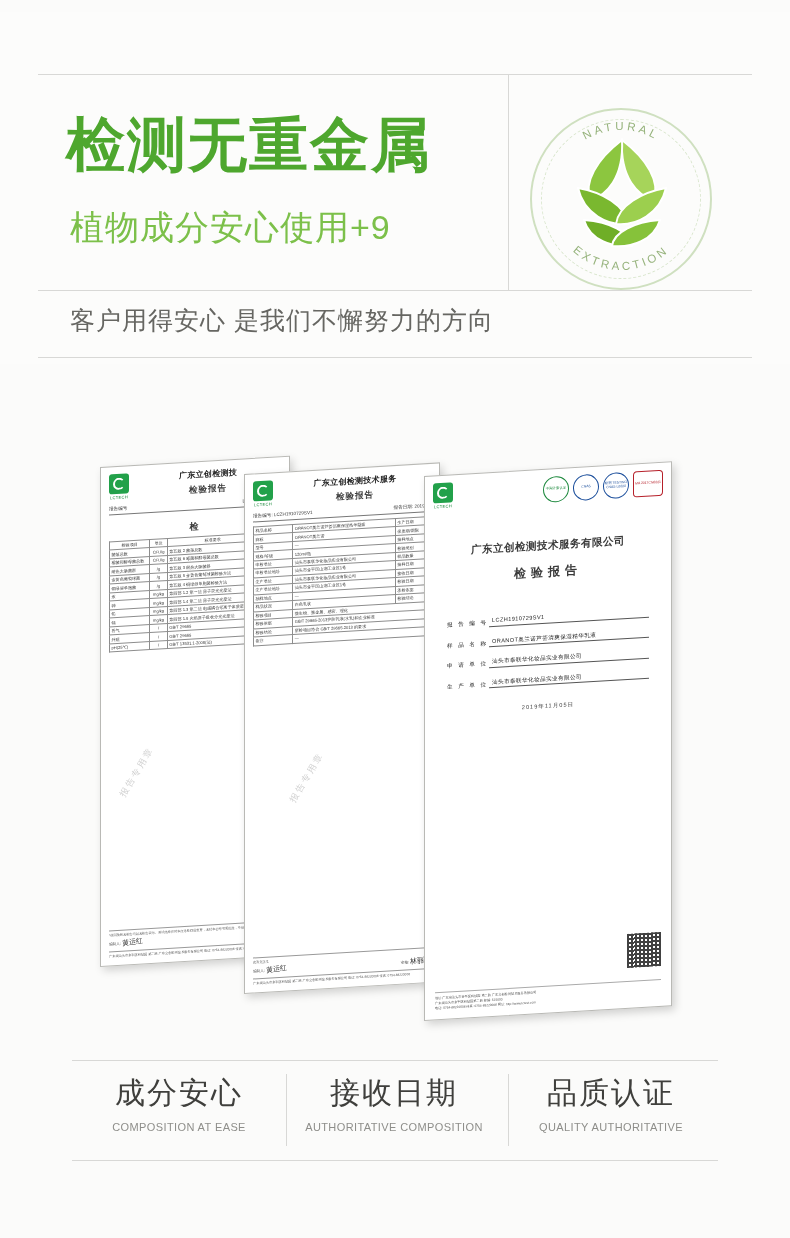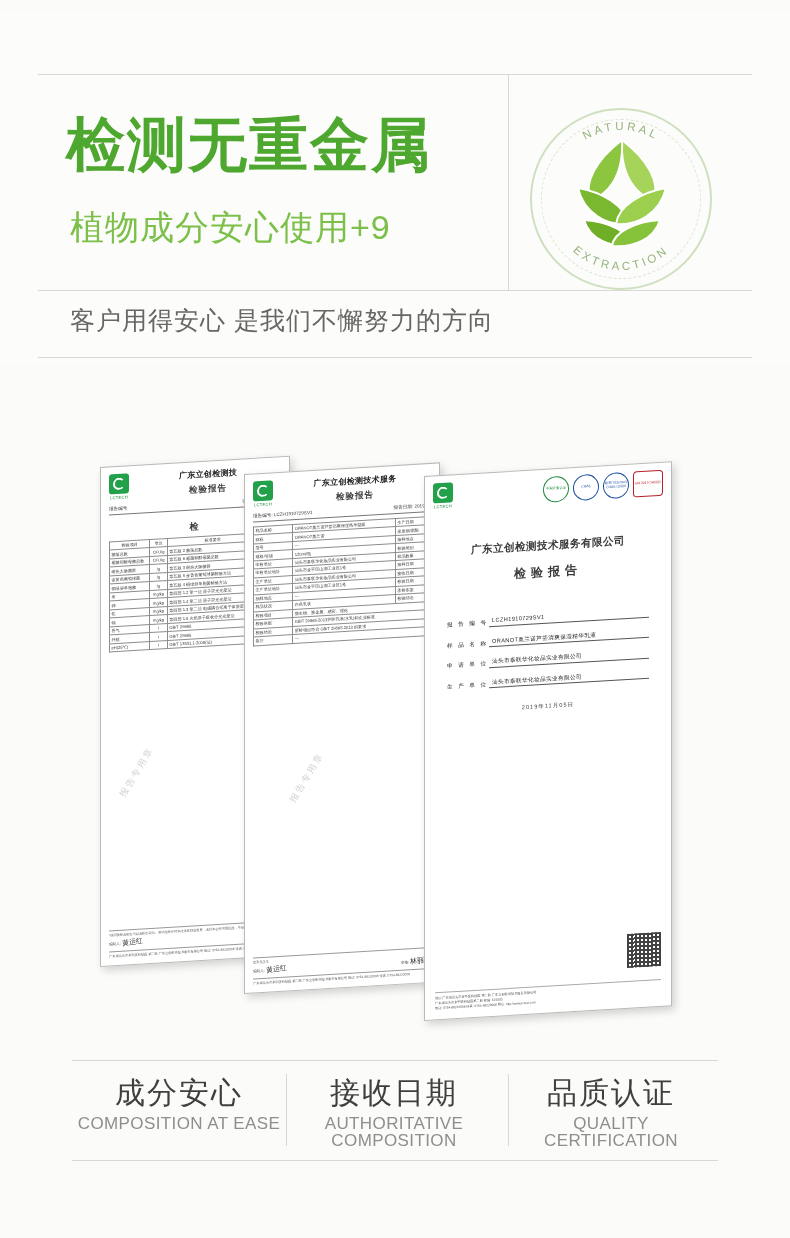--- a/index.html
+++ b/index.html
@@ -407,24 +407,24 @@
   .feat.f1 { left: 72px; }
   .feat.f2 { left: 287px; }
   .feat.f3 { left: 504px; }
   .feat .cn {
     font-size: 30px;
     color: #3f3f3c;
     letter-spacing: 2px;
     line-height: 1;
   }
   .feat .en {
-    font-size: 17px;
+    font-size: 11px;
     color: #8e8e8a;
     letter-spacing: .4px;
-    margin-top: 7px;
+    margin-top: 14px;
     line-height: 1;
   }
 </style>
 </head>
 <body>
 
 <div class="page">
 
   <div class="header">
     <div class="hdr-rule top"></div>
@@ -747,17 +747,17 @@
     <div class="feat f1">
       <div class="cn">成分安心</div>
       <div class="en">COMPOSITION AT EASE</div>
     </div>
     <div class="feat f2">
       <div class="cn">接收日期</div>
       <div class="en">AUTHORITATIVE COMPOSITION</div>
     </div>
     <div class="feat f3">
       <div class="cn">品质认证</div>
-      <div class="en">QUALITY CERTIFICATION</div>
+      <div class="en">QUALITY AUTHORITATIVE</div>
     </div>
   </div>
 
 </div>
 
 </body></html>

